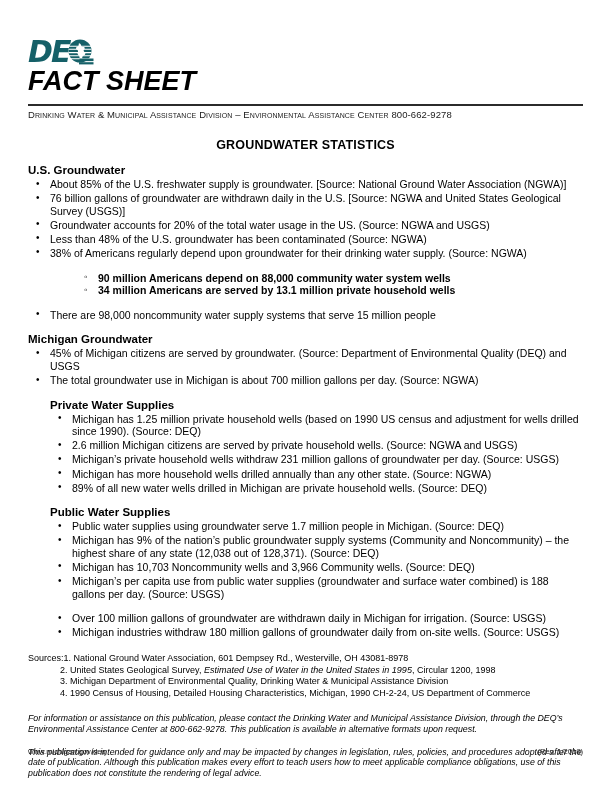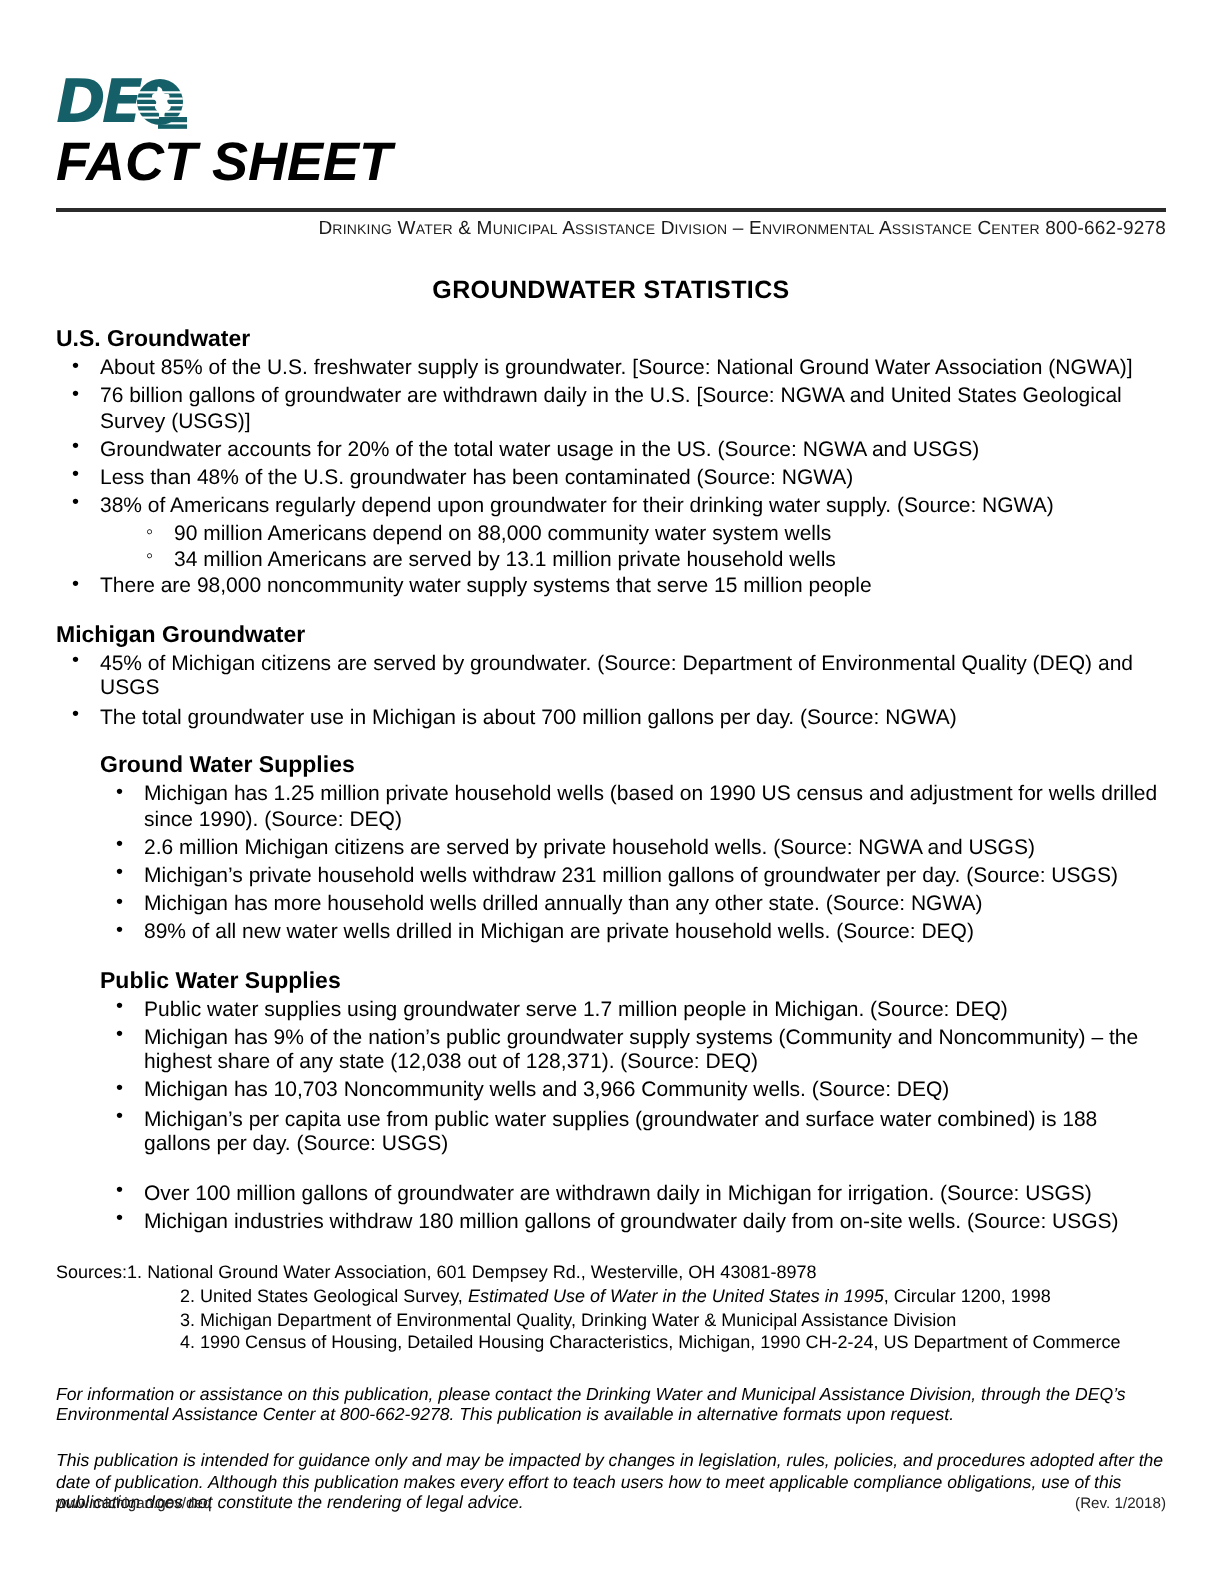--- a/index.html
+++ b/index.html
@@ -59,21 +59,21 @@
     color: #000000;
     margin-top: 0px;
   }
 
   .rule {
     border-top: 2px solid #2b2b2b;
     margin-top: 8px;
   }
   .division-line {
     margin-top: 3px;
-    text-align: right;
+    text-align: left;
     font-family: "Liberation Sans", sans-serif;
     font-size: 9.5px;
     font-variant: small-caps;
     letter-spacing: 0.1px;
     color: #1a1a1a;
     white-space: nowrap;
   }
 
   
   .doc-title {
@@ -112,22 +112,23 @@
   }
   ul.bullets > li::before {
     content: "\2022";
     position: absolute;
     left: 8px;
     top: -0.5px;
     font-size: 10px;
   }
   ul.subbullets {
     list-style: none;
-    margin: 1px;
+    margin: 12px;
     padding: 0;
+    font-weight: bold;
   }
   ul.subbullets > li {
     position: relative;
     padding-left: 58px;
     font-size: 10.5px;
     line-height: 12.6px;
   }
   ul.subbullets > li::before {
     content: "\25E6";
     position: absolute;
@@ -143,21 +144,21 @@
     line-height: 11.6px;
   }
   .sources-row { display: flex; }
   .sources-label { white-space: nowrap; }
   .sources-list {
     list-style: none;
     margin: 0;
     padding: 0;
   }
   .sources-list li { white-space: nowrap; }
-  .sources-indent { margin-left: 62px; }
+  .sources-indent { margin-left: 32px; }
   .sources-list .ital { font-style: italic; }
 
   
   .disclaimer {
     margin-top: 14px;
     font-size: 8.8px;
     line-height: 10.6px;
     font-style: italic;
   }
   .disclaimer.second { margin-top: 12px; }
@@ -232,21 +233,21 @@
   </div>
 
   <div class="section">
     <div class="section-heading">Michigan Groundwater</div>
     <ul class="bullets">
       <li>45% of Michigan citizens are served by groundwater. (Source: Department of Environmental Quality (DEQ) and USGS</li>
       <li>The total groundwater use in Michigan is about 700 million gallons per day. (Source: NGWA)</li>
     </ul>
 
     <div class="sub-section">
-      <div class="sub-heading">Ground Water Supplies</div>
+      <div class="sub-heading">Private Water Supplies</div>
       <ul class="bullets">
         <li>Michigan has 1.25 million private household wells (based on 1990 US census and adjustment for wells drilled since 1990). (Source: DEQ)</li>
         <li>2.6 million Michigan citizens are served by private household wells. (Source: NGWA and USGS)</li>
         <li>Michigan’s private household wells withdraw 231 million gallons of groundwater per day. (Source: USGS)</li>
         <li>Michigan has more household wells drilled annually than any other state. (Source: NGWA)</li>
         <li>89% of all new water wells drilled in Michigan are private household wells. (Source: DEQ)</li>
       </ul>
     </div>
 
     <div class="sub-section">

